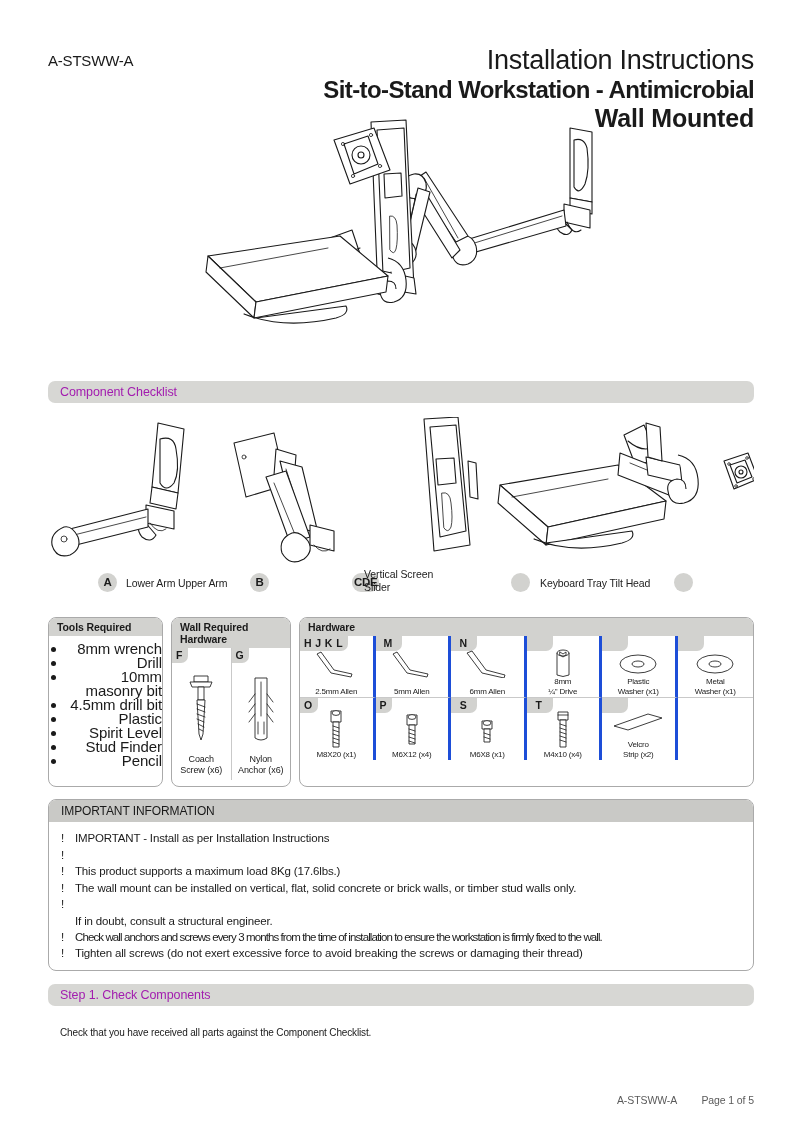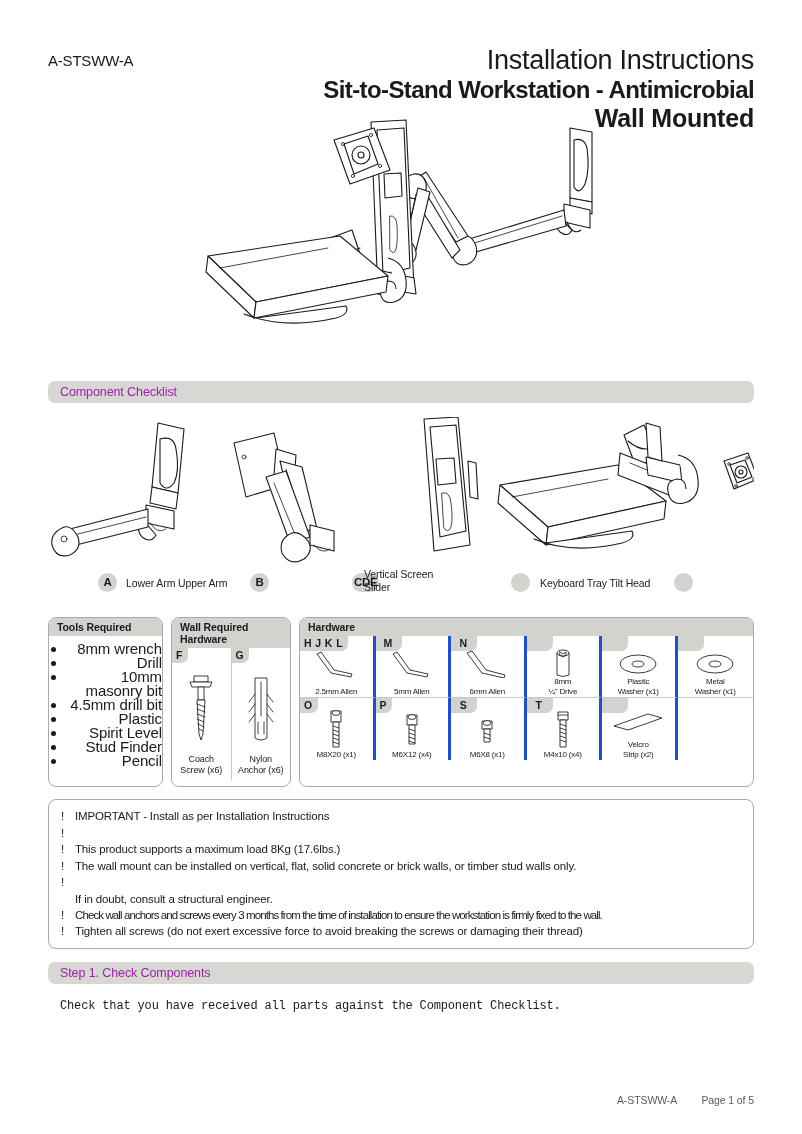--- a/index.html
+++ b/index.html
@@ -96,21 +96,21 @@
     background:#c9c9c6; font-size:12px; padding:4px 12px; letter-spacing:-0.1px;
   }
   .info-body { padding:8px 12px 8px 12px; }
   .info-row { display:flex; font-size:11.5px; line-height:16.5px; letter-spacing:-0.15px; }
   .bang { width:14px; flex:0 0 14px; }
   .info-row.cond .txt { letter-spacing:-0.9px; }
   .info-sub { padding-left:14px; font-size:11.5px; line-height:16px; letter-spacing:-0.15px; }
 
   
   .step { margin-top:13px; }
-  .step-text { font-size:12px; margin-top:15px; padding-left:12px; letter-spacing:-0.15px;font-family:Liberation Mono, monospace; }
+  .step-text { font-size:10px; margin-top:21px; padding-left:12px; letter-spacing:-0.15px; }
 
   
   .footer {
     position:absolute; right:48px; bottom:28px;
     font-size:10.5px; color:#5a5a5a; letter-spacing:-0.1px;
   }
   .footer span { margin-left:22px; }
   svg { display:block; }
   .ln { fill:none; stroke:#1a1a1a; stroke-width:1.1; stroke-linejoin:round; stroke-linecap:round; }
   .ln-t { fill:none; stroke:#1a1a1a; stroke-width:0.8; stroke-linejoin:round; stroke-linecap:round; }
@@ -469,20 +469,21 @@
             <div>Velcro</div>
             <div>Strip (x2)</div>
           </div>
         </div>
 
       </div>
     </div>
   </div>
 
   <div class="info">
+    <div class="info-head">IMPORTANT INFORMATION</div>
     <div class="info-body">
       <div class="info-row">
         <span class="bang">!</span>
         <span class="txt">IMPORTANT - Install as per Installation Instructions</span>
       </div>
       <div class="info-row">
         <span class="bang">!</span>
       </div>
       <div class="info-row">
         <span class="bang">!</span>

